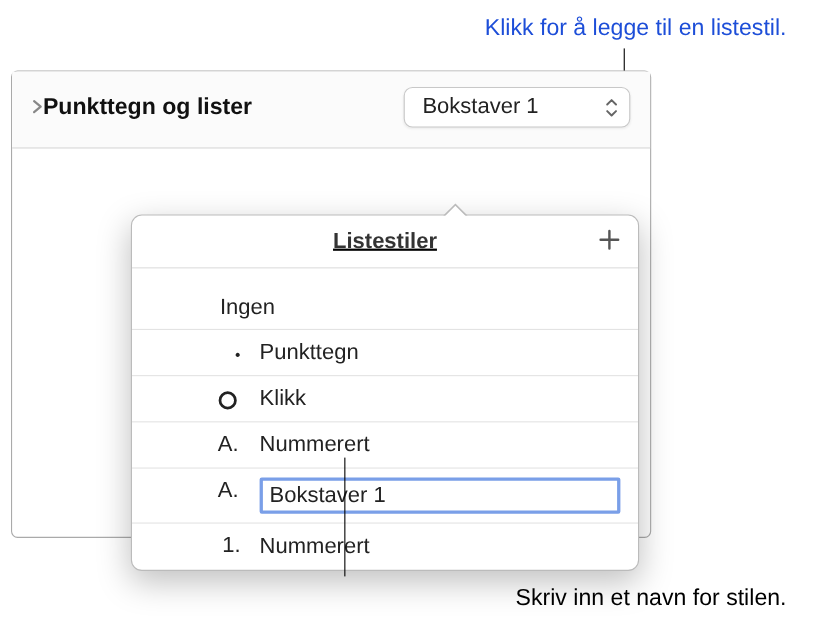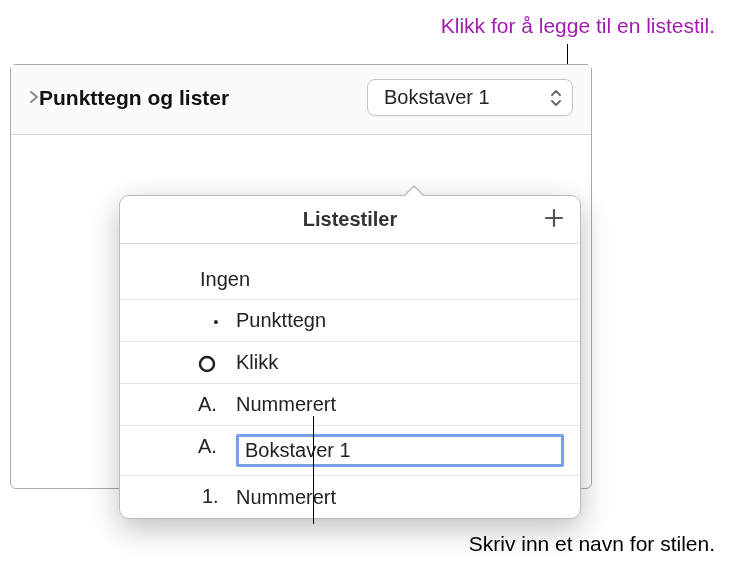--- a/index.html
+++ b/index.html
@@ -13,21 +13,21 @@
       background: #ffffff;
       font-family: -apple-system, BlinkMacSystemFont, "Helvetica Neue", Arial, sans-serif;
       position: relative;
       overflow: hidden;
     }
     .callout-top {
       position: absolute;
       top: 14px;
       right: 32px;
       font-size: 21px;
-      color: #a21caf;
+      color: #1d4ed8;
       text-align: right;
     }
     .callout-line-top {
       position: absolute;
       top: 44px;
       right: 179px;
       width: 1px;
       height: 118px;
       background: #000;
     }
@@ -129,20 +129,21 @@
       border-right: 10px solid transparent;
       border-bottom: 10px solid #fff;
     }
     .popover-header {
       display: flex;
       align-items: center;
       justify-content: center;
       position: relative;
       padding: 12px 16px;
       border-bottom: 1px solid #ddd;
+      text-decoration: underline;
     }
     .popover-title {
       font-size: 20px;
       font-weight: 600;
       color: #333;
     }
     .add-button {
       position: absolute;
       right: 16px;
       top: 12px;

